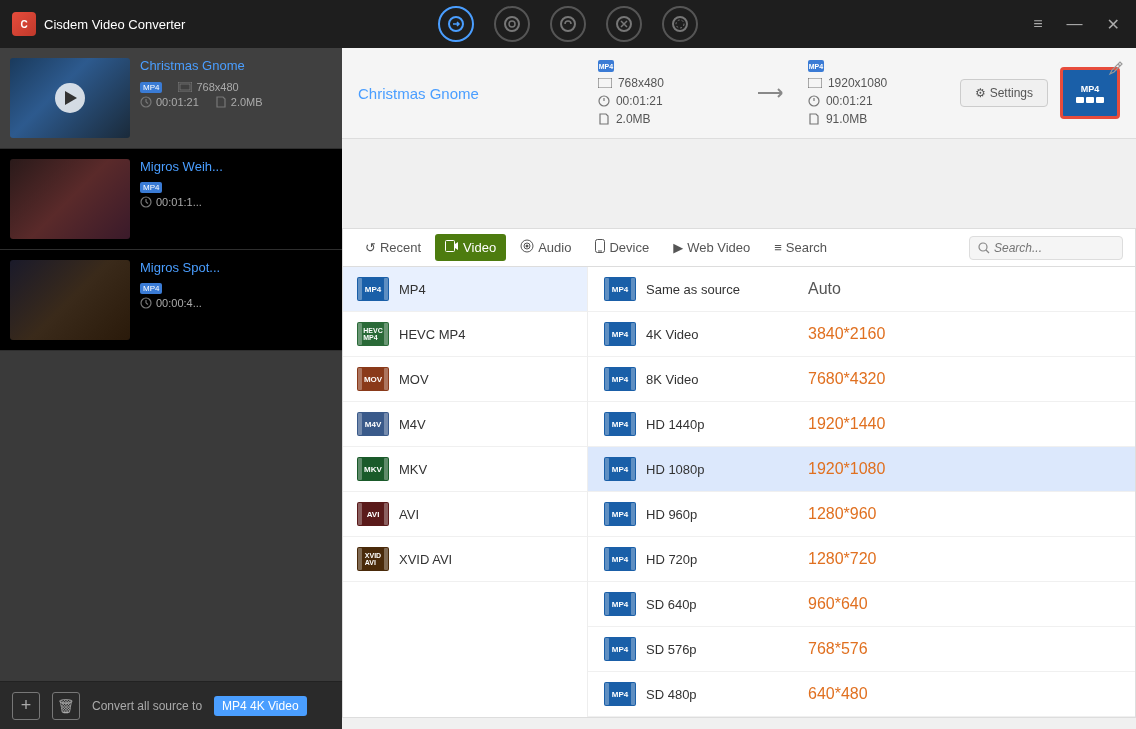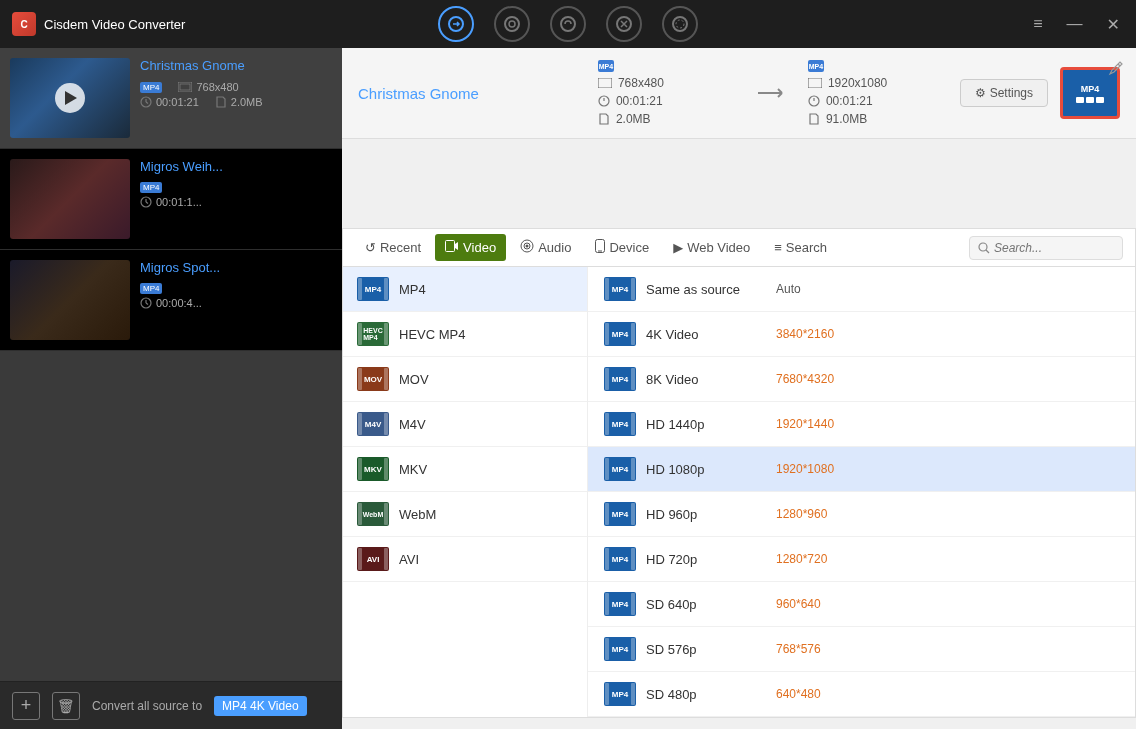--- a/index.html
+++ b/index.html
@@ -442,22 +442,23 @@
       cursor: pointer;
       border-bottom: 1px solid #f0f0f0;
     }
     .resolution-item.selected { background: #e8f0fe; }
     .resolution-name {
       font-size: 13px;
       color: #333;
       min-width: 120px;
     }
     .resolution-value {
-      font-size: 12px;
+      font-size: 16px;
       color: #e07020;
+      margin-left: 32px;
     }
     .resolution-value.auto {
       color: #555;
     }
   </style>
 </head>
 <body>
 
 <div class="title-bar">
   <div class="title-bar-left">
@@ -768,30 +769,30 @@
             <div class="format-icon-mp4" style="background:#3a5a8a;font-size:8px;">M4V</div>
             <span class="format-label">M4V</span>
           </div>
 
           <div class="format-item">
             <div class="format-icon-mp4" style="background:#1a5a2a;font-size:8px;">MKV</div>
             <span class="format-label">MKV</span>
           </div>
 
 
-          <div class="format-item">
-            <div class="format-icon-mp4" style="background:#2a5a3a;font-size:7px;">WebM</div>
-            <span class="format-label">WebM</span>
-          </div>
 
           <div class="format-item">
             <div class="format-icon-mp4" style="background:#5a1a1a;font-size:8px;">AVI</div>
             <span class="format-label">AVI</span>
           </div>
 
+          <div class="format-item">
+            <div class="format-icon-mp4" style="background:#4a2a0a;font-size:7px;">XVID<br>AVI</div>
+            <span class="format-label">XVID AVI</span>
+          </div>
 
         </div>
 
         <div class="format-right">
 
           <div class="resolution-item">
             <div class="format-icon-mp4">MP4</div>
             <span class="resolution-name">Same as source</span>
             <span class="resolution-value auto">Auto</span>
           </div>

